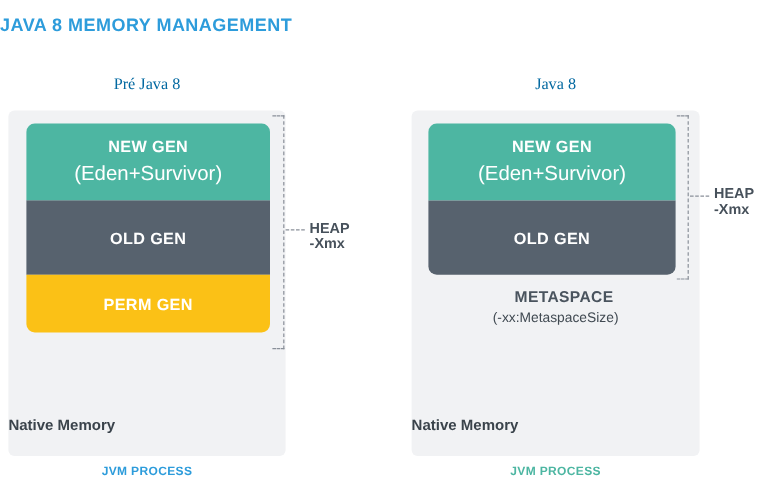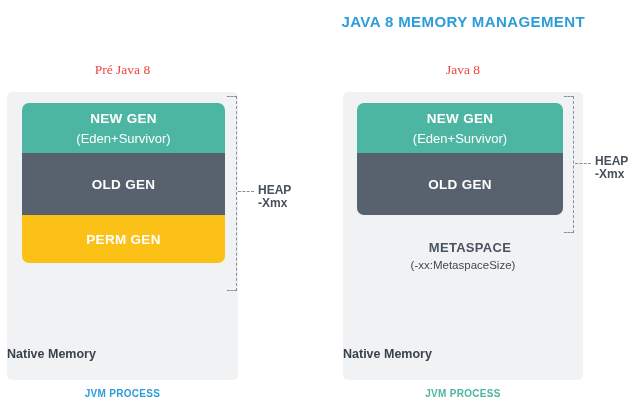--- a/index.html
+++ b/index.html
@@ -7,30 +7,30 @@
     width: 634px; height: 418px;
     background: #ffffff;
     font-family: "Liberation Sans", sans-serif;
     position: relative;
     overflow: hidden;
   }
   .abs { position: absolute; }
 
   .title {
     left: 0; top: 13px; width: 585px;
-    text-align: right;
+    text-align: left;
     font-size: 15px; font-weight: bold;
     letter-spacing: 0.4px;
     color: var(--accent-blue);
   }
 
   .col-label {
     top: 62px; text-align: center;
     font-family: "Liberation Serif", serif;
-    font-size: 13.5px; color: #ef4444;
+    font-size: 13.5px; color: #0369a1;
   }
   .col-label.left  { left: 7px;   width: 231px; }
   .col-label.right { left: 343px; width: 240px; }
 
   .panel {
     top: 92px; height: 288px;
     background: var(--panel-bg);
     border-radius: 5px;
   }
   .panel.left  { left: 7px;   width: 231px; }
@@ -42,23 +42,23 @@
 
   .block {
     display: flex; flex-direction: column;
     align-items: center; justify-content: center;
     color: #ffffff; text-align: center;
   }
   .block .block-title {
     font-size: 13.5px; font-weight: bold; letter-spacing: 0.3px;
   }
   .block .block-sub {
-    font-size: 13px; margin-top: 5px;
+    font-size: 17px; margin-top: 5px;
   }
-  .block.new-gen  { height: 50px; background: var(--teal);  border-radius: 7px 7px 0 0; }
+  .block.new-gen  { height: 64px; background: var(--teal);  border-radius: 7px 7px 0 0; }
   .block.old-gen  { height: 62px; background: var(--slate); }
   .panel.right .block.old-gen { border-radius: 0 0 7px 7px; }
   .block.perm-gen { height: 48px; background: var(--amber); border-radius: 0 0 7px 7px; }
 
   .metaspace-title {
     position: absolute; left: 0; right: 0; top: 148px;
     text-align: center; font-size: 13px; font-weight: bold;
     letter-spacing: 0.3px; color: #4A545E; padding-left: 14px;
   }
   .metaspace-sub {

